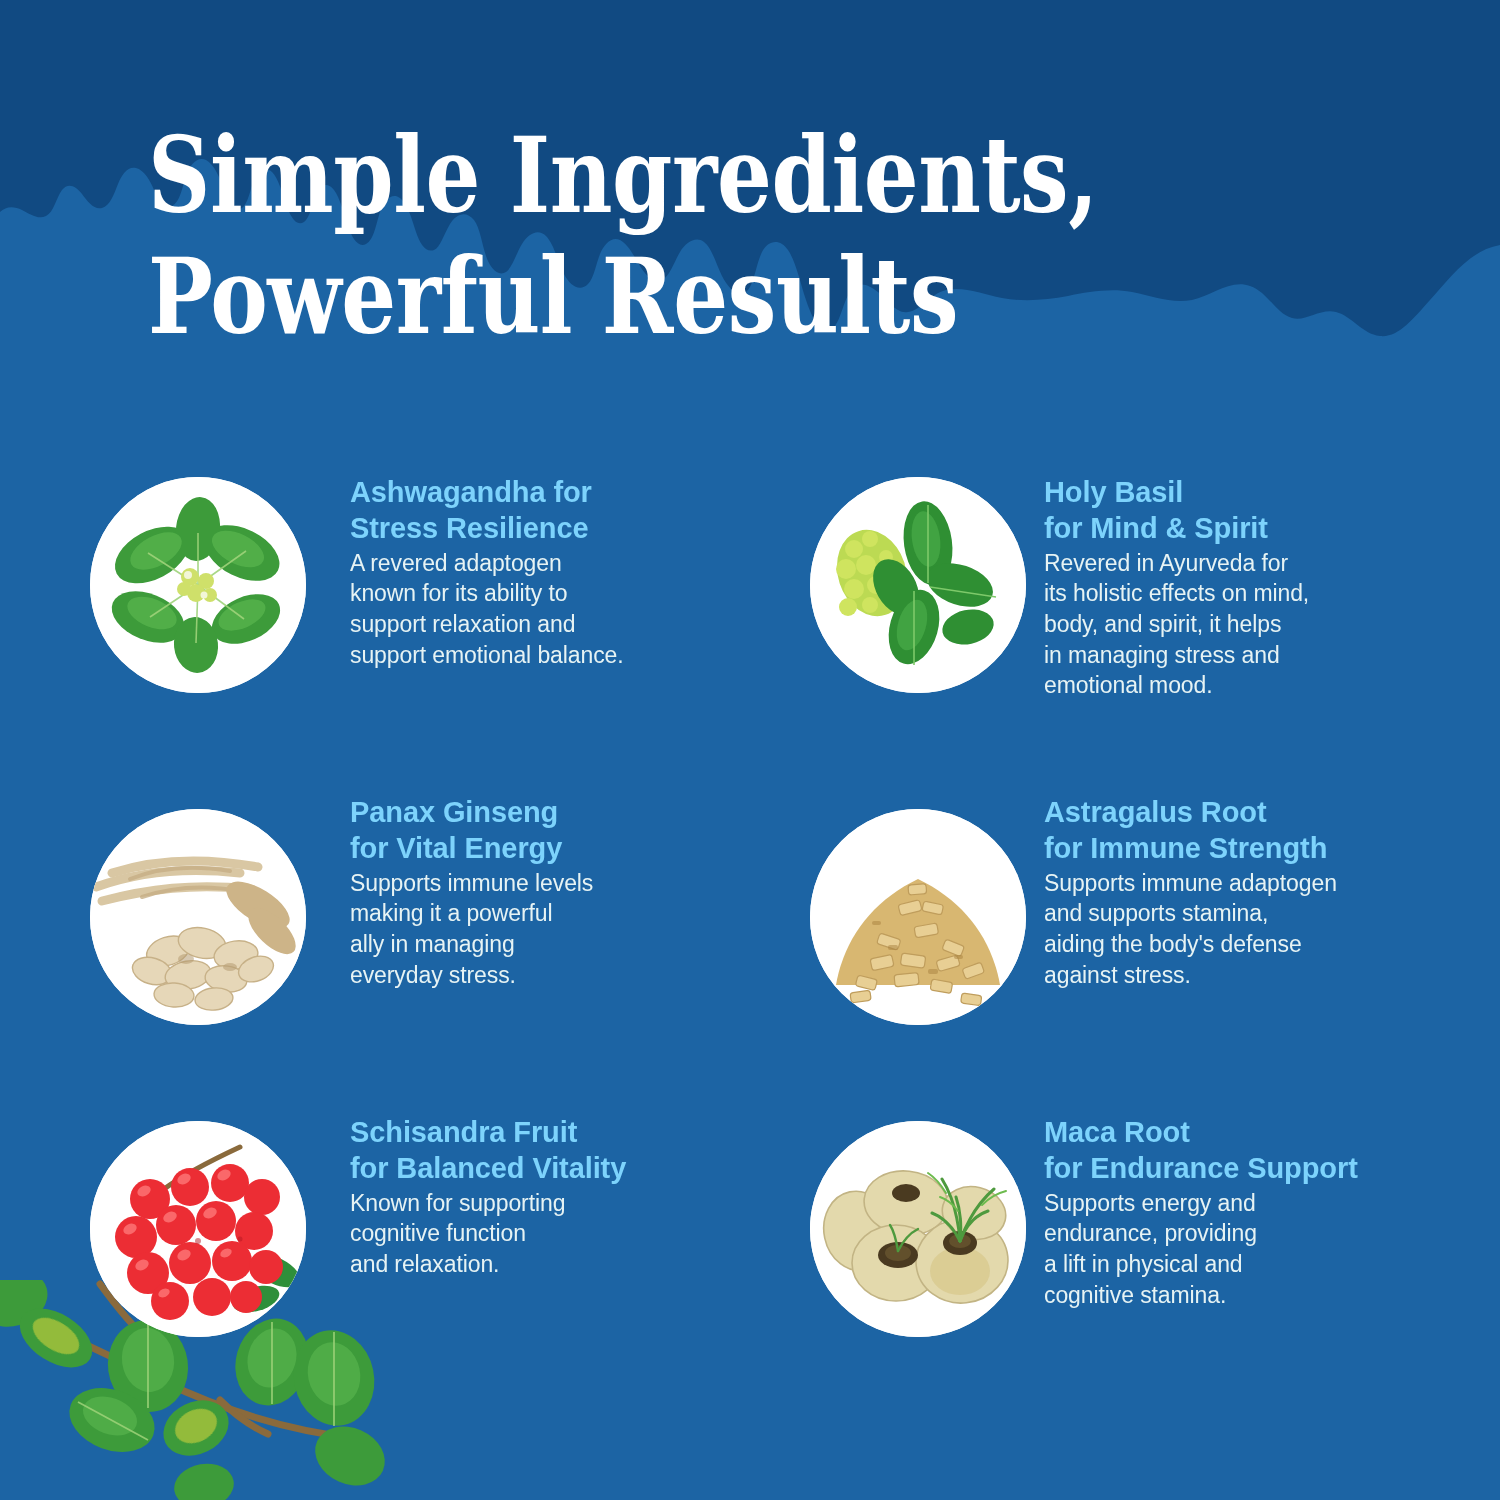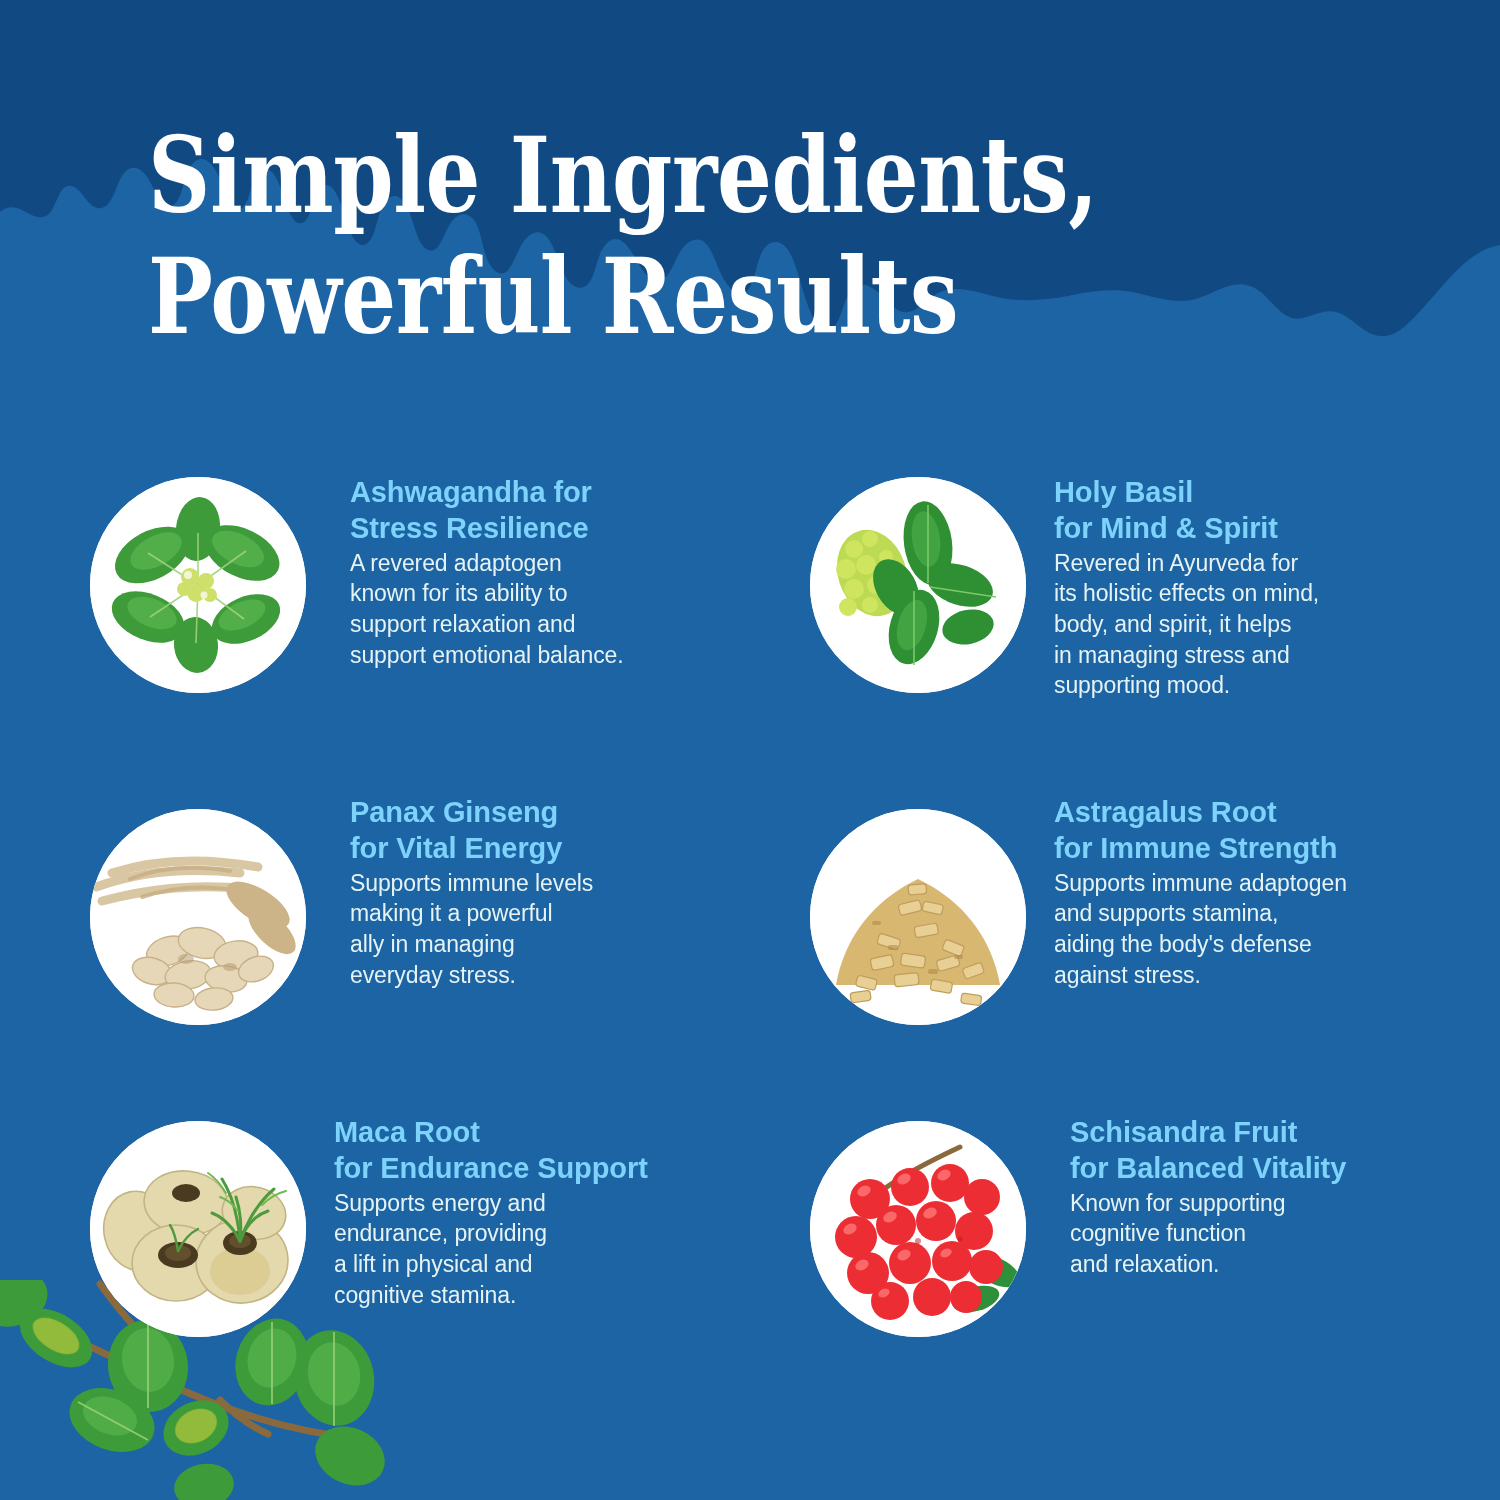--- a/index.html
+++ b/index.html
@@ -112,21 +112,21 @@
     font-size: 23px;
     line-height: 1.33;
     letter-spacing: -0.1px;
     margin: 0;
     white-space: pre-line;
   }
 
   
   .item.r2 .thumb { margin-top: 34px; }
   .item.r3 .thumb { margin-top: 26px; }
-  .item.c2 .copy  { margin-left: 28px; max-width: 420px; }
+  .item.c2 .copy  { margin-left: 18px; max-width: 420px; }
 </style>
 </head>
 <body>
 
 <div id="page">
 
   <div class="header-band">
     <svg viewBox="0 0 1500 480" preserveAspectRatio="none" aria-hidden="true">
       <path d="M0,0 H1500 V245
                C1470,250 1450,278 1430,300
@@ -284,21 +284,21 @@
           </g>
         </svg>
       </div>
       <div class="copy">
         <p class="ing-title">Holy Basil
 for Mind &amp; Spirit</p>
         <p class="ing-desc">Revered in Ayurveda for
 its holistic effects on mind,
 body, and spirit, it helps
 in managing stress and
-supporting mood.</p>
+emotional mood.</p>
       </div>
     </div>
 
     <div class="item c1 r2">
       <div class="thumb">
         <svg viewBox="0 0 216 216" aria-hidden="true">
           <rect width="216" height="216" fill="#ffffff"></rect>
           <g stroke="#d9c7a3" stroke-width="9" stroke-linecap="round" fill="none">
             <path d="M6 78 C50 62 96 58 150 64"></path>
             <path d="M12 92 C58 80 104 74 160 80"></path>
@@ -372,71 +372,20 @@
       <div class="copy">
         <p class="ing-title">Astragalus Root
 for Immune Strength</p>
         <p class="ing-desc">Supports immune adaptogen
 and supports stamina,
 aiding the body's defense
 against stress.</p>
       </div>
     </div>
 
-    <div class="item c2 r3">
-      <div class="thumb">
-        <svg viewBox="0 0 216 216" aria-hidden="true">
-          <rect width="216" height="216" fill="#ffffff"></rect>
-          <g fill="#e3d9ac" stroke="#c2b484" stroke-width="1.6">
-            <ellipse cx="48" cy="110" rx="34" ry="40" transform="rotate(-12 48 110)"></ellipse>
-            <ellipse cx="96" cy="82" rx="42" ry="32" transform="rotate(6 96 82)"></ellipse>
-            <ellipse cx="86" cy="142" rx="44" ry="38"></ellipse>
-            <ellipse cx="152" cy="140" rx="46" ry="42" transform="rotate(-6 152 140)"></ellipse>
-            <ellipse cx="164" cy="92" rx="32" ry="26" transform="rotate(14 164 92)"></ellipse>
-          </g>
-          <g fill="#d8c98f" opacity="0.8">
-            <ellipse cx="150" cy="150" rx="30" ry="24"></ellipse>
-          </g>
-          <g fill="#4a3a20">
-            <ellipse cx="88" cy="134" rx="20" ry="13"></ellipse>
-            <ellipse cx="150" cy="122" rx="17" ry="12"></ellipse>
-            <ellipse cx="96" cy="72" rx="14" ry="9"></ellipse>
-          </g>
-          <g fill="#6d5a32" opacity="0.7">
-            <ellipse cx="88" cy="132" rx="13" ry="8"></ellipse>
-            <ellipse cx="150" cy="120" rx="11" ry="7"></ellipse>
-          </g>
-          <g stroke="#4e9a3e" stroke-width="3" fill="none" stroke-linecap="round">
-            <path d="M150 120 C148 96 142 74 132 58"></path>
-            <path d="M150 120 C158 98 170 80 184 68"></path>
-            <path d="M150 120 C156 104 166 94 178 90"></path>
-            <path d="M150 120 C142 104 132 96 122 92"></path>
-            <path d="M150 120 C152 102 150 88 146 76"></path>
-          </g>
-          <g stroke="#6dbb4e" stroke-width="2" fill="none" stroke-linecap="round">
-            <path d="M136 72 C130 62 124 56 118 52"></path>
-            <path d="M172 84 C180 76 188 72 196 70"></path>
-            <path d="M148 90 C142 82 136 78 130 76"></path>
-          </g>
-          <g stroke="#4e9a3e" stroke-width="2.4" fill="none" stroke-linecap="round">
-            <path d="M88 130 C86 118 84 110 80 104"></path>
-            <path d="M88 130 C94 118 100 112 108 108"></path>
-          </g>
-        </svg>
-      </div>
-      <div class="copy">
-        <p class="ing-title">Maca Root
-for Endurance Support</p>
-        <p class="ing-desc">Supports energy and
-endurance, providing
-a lift in physical and
-cognitive stamina.</p>
-      </div>
-    </div>
-
     <div class="item c1 r3">
       <div class="thumb">
         <svg viewBox="0 0 216 216" aria-hidden="true">
           <rect width="216" height="216" fill="#ffffff"></rect>
           <path d="M150 26 C120 40 96 52 74 68" stroke="#8a6a3c" stroke-width="5" fill="none" stroke-linecap="round"></path>
           <g fill="#2f8f3a">
             <ellipse cx="186" cy="150" rx="26" ry="13" transform="rotate(26 186 150)"></ellipse>
             <ellipse cx="166" cy="178" rx="24" ry="12" transform="rotate(-16 166 178)"></ellipse>
           </g>
           <g fill="#ec2d34">
@@ -473,20 +422,71 @@
               <circle cx="150" cy="118" r="2.5"></circle>
           </g>
         </svg>
       </div>
       <div class="copy">
         <p class="ing-title">Schisandra Fruit
 for Balanced Vitality</p>
         <p class="ing-desc">Known for supporting
 cognitive function
 and relaxation.</p>
+      </div>
+    </div>
+
+    <div class="item c2 r3">
+      <div class="thumb">
+        <svg viewBox="0 0 216 216" aria-hidden="true">
+          <rect width="216" height="216" fill="#ffffff"></rect>
+          <g fill="#e3d9ac" stroke="#c2b484" stroke-width="1.6">
+            <ellipse cx="48" cy="110" rx="34" ry="40" transform="rotate(-12 48 110)"></ellipse>
+            <ellipse cx="96" cy="82" rx="42" ry="32" transform="rotate(6 96 82)"></ellipse>
+            <ellipse cx="86" cy="142" rx="44" ry="38"></ellipse>
+            <ellipse cx="152" cy="140" rx="46" ry="42" transform="rotate(-6 152 140)"></ellipse>
+            <ellipse cx="164" cy="92" rx="32" ry="26" transform="rotate(14 164 92)"></ellipse>
+          </g>
+          <g fill="#d8c98f" opacity="0.8">
+            <ellipse cx="150" cy="150" rx="30" ry="24"></ellipse>
+          </g>
+          <g fill="#4a3a20">
+            <ellipse cx="88" cy="134" rx="20" ry="13"></ellipse>
+            <ellipse cx="150" cy="122" rx="17" ry="12"></ellipse>
+            <ellipse cx="96" cy="72" rx="14" ry="9"></ellipse>
+          </g>
+          <g fill="#6d5a32" opacity="0.7">
+            <ellipse cx="88" cy="132" rx="13" ry="8"></ellipse>
+            <ellipse cx="150" cy="120" rx="11" ry="7"></ellipse>
+          </g>
+          <g stroke="#4e9a3e" stroke-width="3" fill="none" stroke-linecap="round">
+            <path d="M150 120 C148 96 142 74 132 58"></path>
+            <path d="M150 120 C158 98 170 80 184 68"></path>
+            <path d="M150 120 C156 104 166 94 178 90"></path>
+            <path d="M150 120 C142 104 132 96 122 92"></path>
+            <path d="M150 120 C152 102 150 88 146 76"></path>
+          </g>
+          <g stroke="#6dbb4e" stroke-width="2" fill="none" stroke-linecap="round">
+            <path d="M136 72 C130 62 124 56 118 52"></path>
+            <path d="M172 84 C180 76 188 72 196 70"></path>
+            <path d="M148 90 C142 82 136 78 130 76"></path>
+          </g>
+          <g stroke="#4e9a3e" stroke-width="2.4" fill="none" stroke-linecap="round">
+            <path d="M88 130 C86 118 84 110 80 104"></path>
+            <path d="M88 130 C94 118 100 112 108 108"></path>
+          </g>
+        </svg>
+      </div>
+      <div class="copy">
+        <p class="ing-title">Maca Root
+for Endurance Support</p>
+        <p class="ing-desc">Supports energy and
+endurance, providing
+a lift in physical and
+cognitive stamina.</p>
       </div>
     </div>
 
   </div>
 
   <div class="corner-leaves">
     <svg viewBox="0 0 430 230" aria-hidden="true">
       <g stroke="#8a6a3c" stroke-width="7" fill="none" stroke-linecap="round">
         <path d="M8 20 C60 44 120 72 178 100 C236 128 300 150 372 158"></path>
         <path d="M118 4 C134 26 150 46 168 62"></path>

